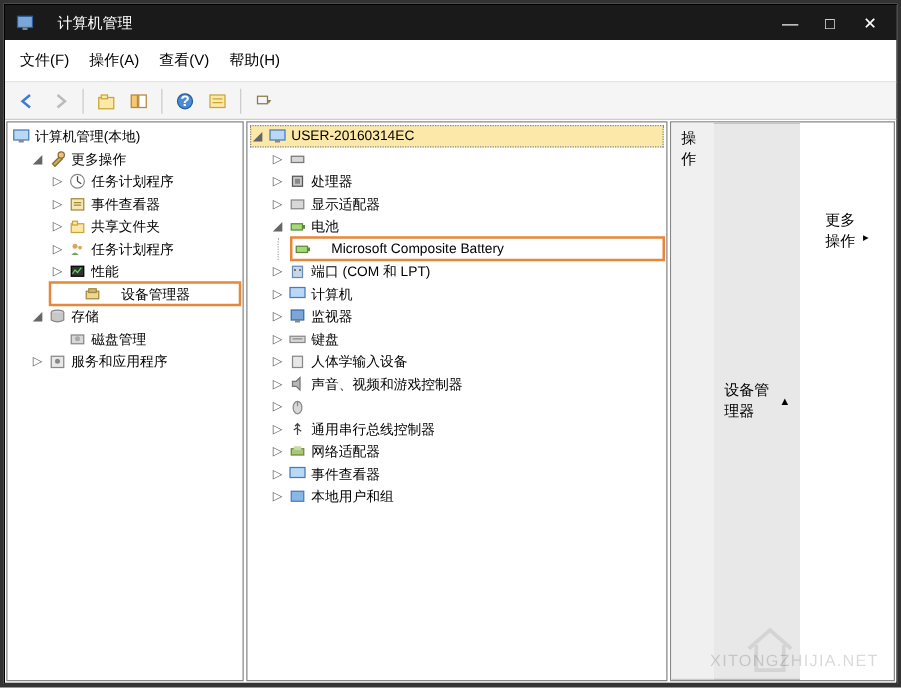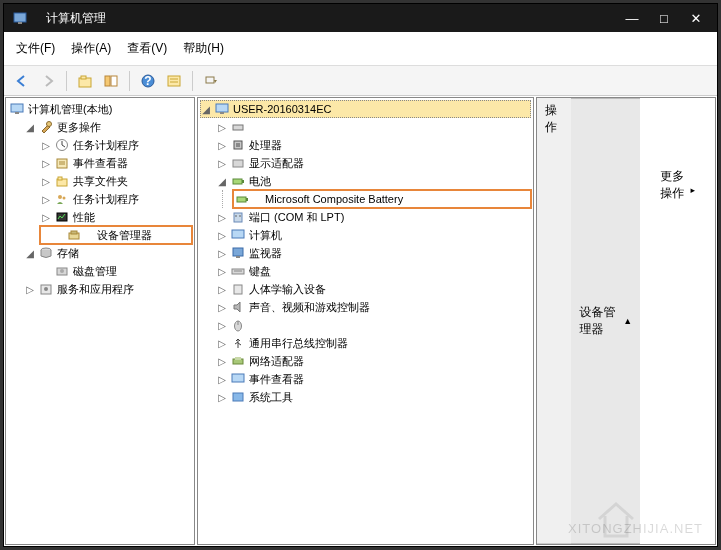--- a/index.html
+++ b/index.html
@@ -412,21 +412,21 @@
                 </span>
                 <span class="node-label">事件查看器</span>
               </div>
             <div class="node-row">
                 <span class="toggle">▷</span>
                 <span class="icon">
                   <svg width="14" height="14">
                     <rect x="2" y="3" width="10" height="8" fill="#88b8e8" stroke="#4a7ab8"></rect>
                   </svg>
                 </span>
-                <span class="node-label">系统工具</span>
+                <span class="node-label">本地用户和组</span>
               </div>
           </div>
         </div>
       </div>
     </div>
 
     <div class="panel panel-right">
       <div class="rp-header">操作</div>
       <div class="rp-sub">
         <span>设备管理器</span>

